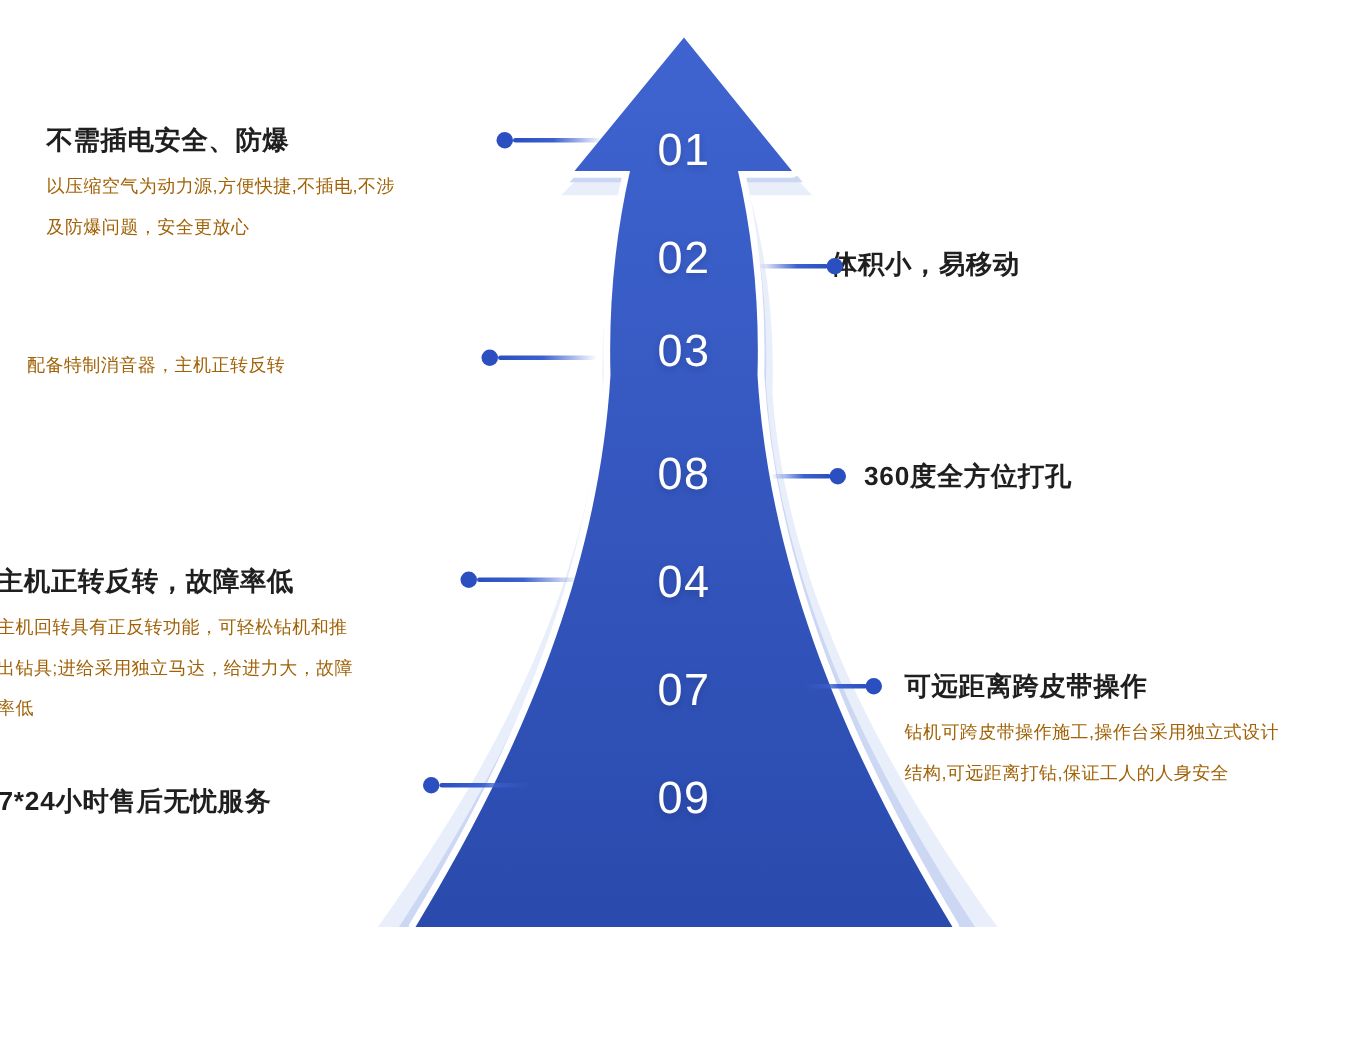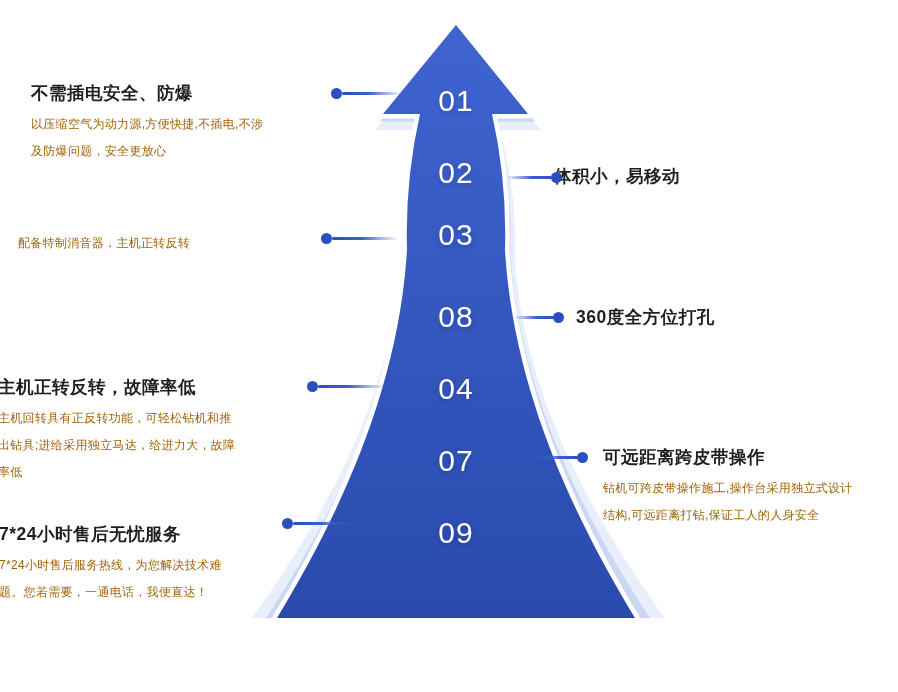--- a/index.html
+++ b/index.html
@@ -93,19 +93,17 @@
   <div class="feature right" style="top:445px;left:603px;width:300px">
     <div class="f-title">可远距离跨皮带操作</div>
     <div class="f-desc">钻机可跨皮带操作施工,操作台采用独立式设计
 结构,可远距离打钻,保证工人的人身安全</div>
   </div>
   <div class="dot" style="left:577px;top:452px"></div>
   <div class="line line-right" style="left:536px;top:456px;width:42px"></div>
 
   <div class="feature left" style="top:522px;right:619px;width:280px">
     <div class="f-title">7*24小时售后无忧服务</div>
-    <div class="f-desc">7*24小时售后服务热线，为您解决技术难
-题。您若需要，一通电话，我便直达！</div>
   </div>
   <div class="dot" style="left:282px;top:518px"></div>
   <div class="line line-left" style="left:293px;top:522px;width:62px"></div>
 
 </div>
 
 </body></html>

